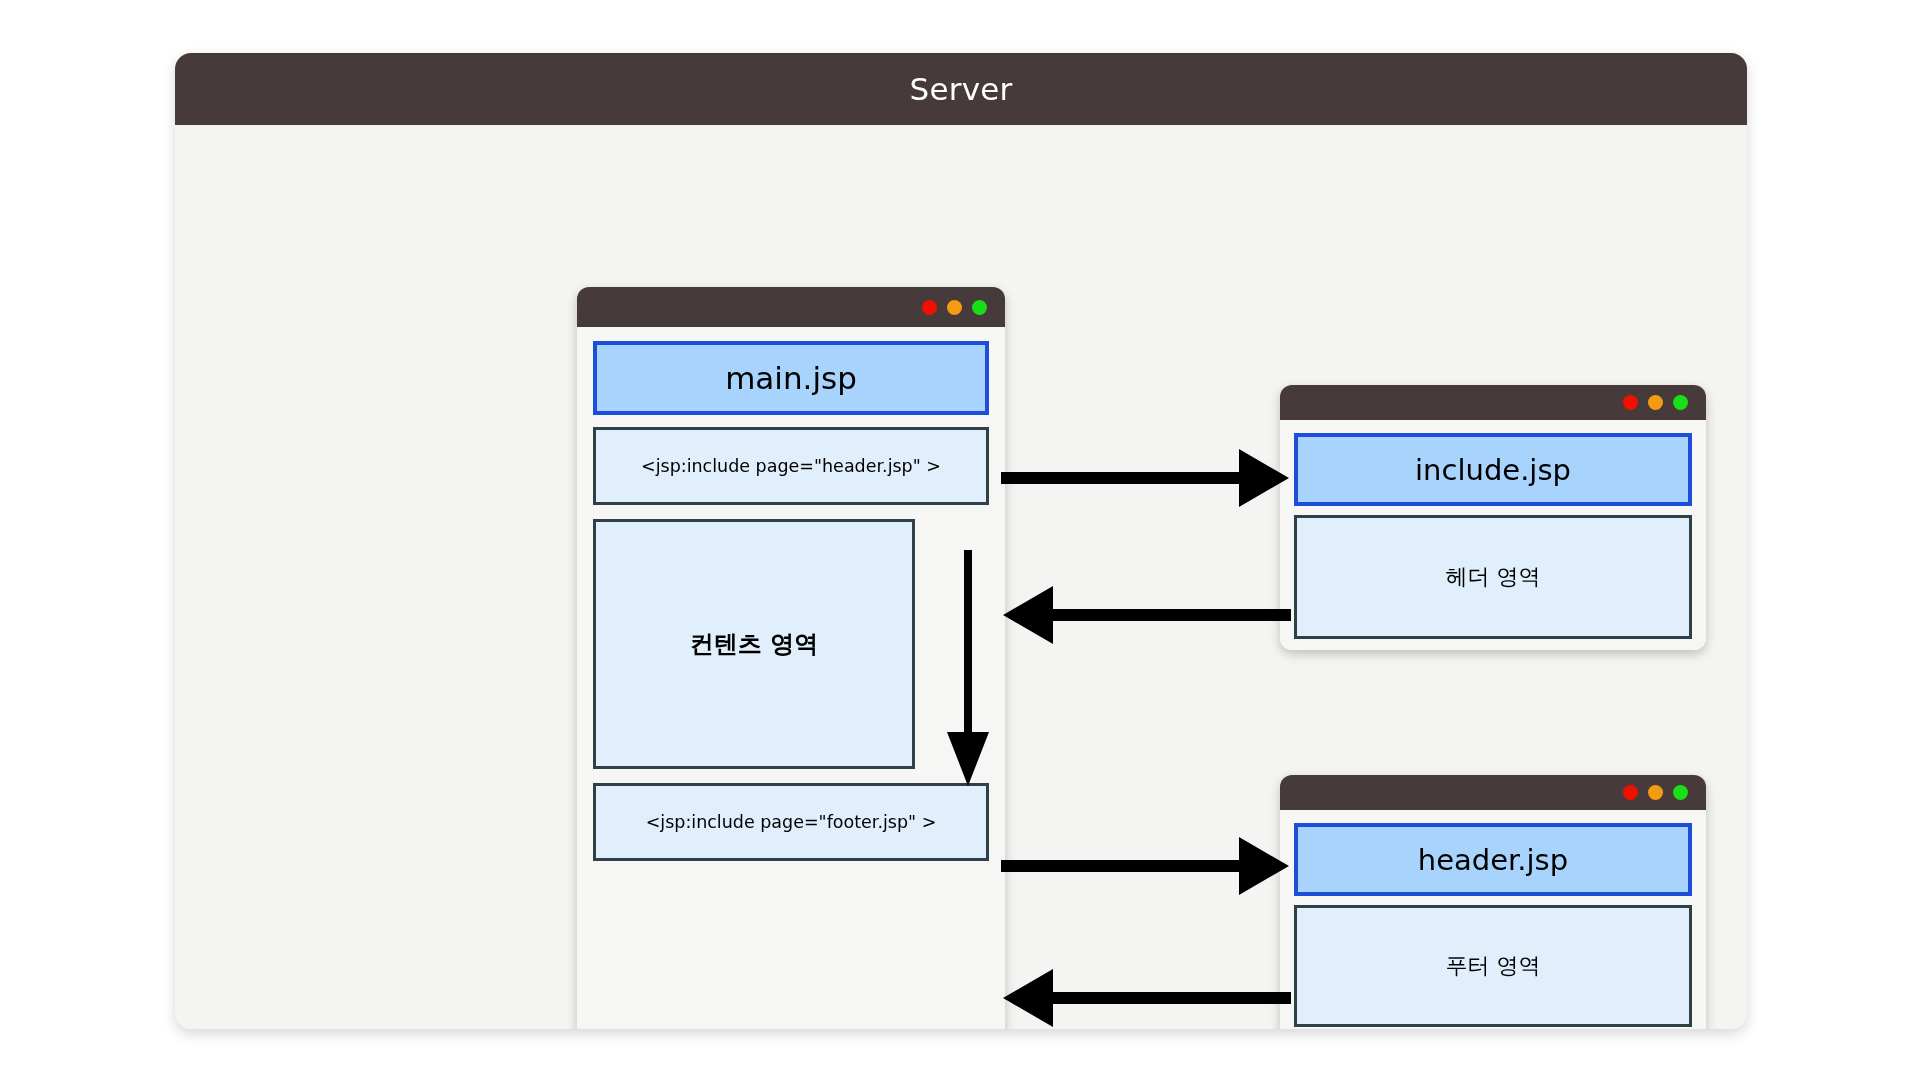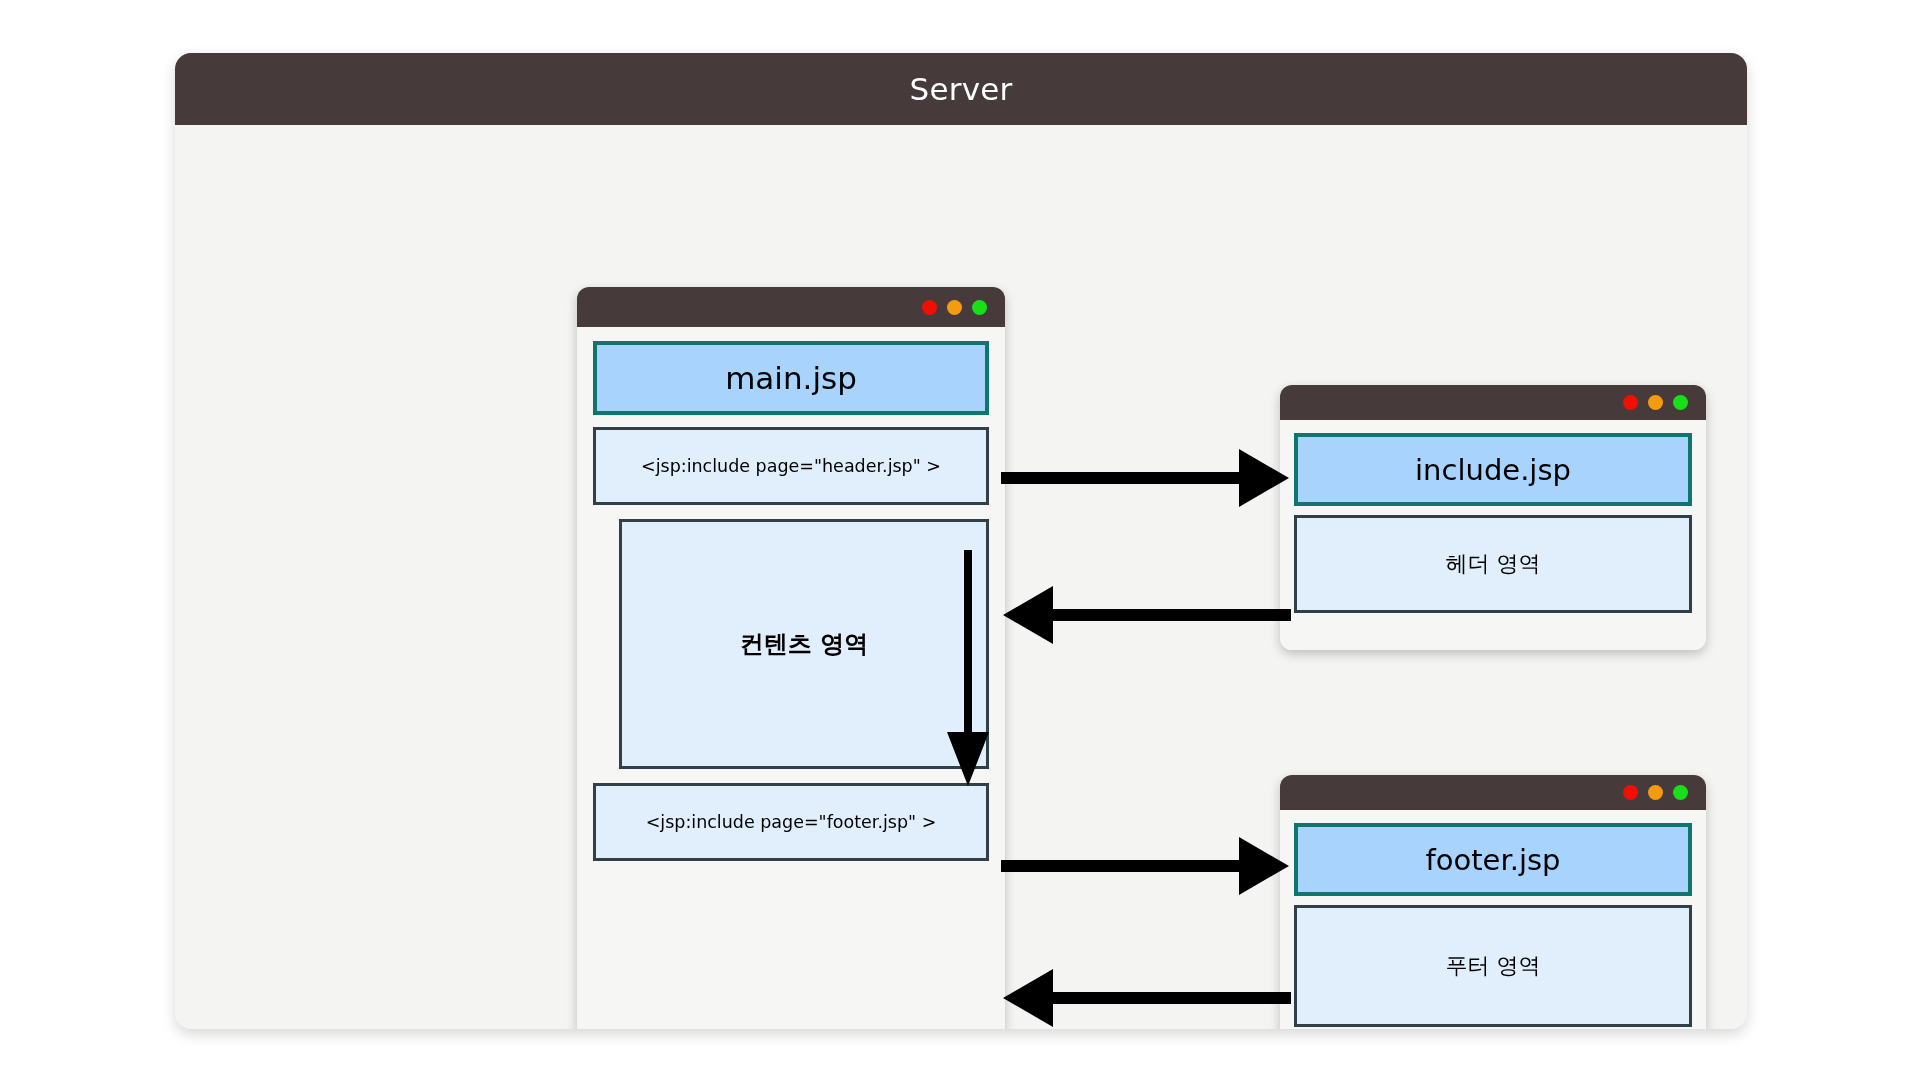--- a/index.html
+++ b/index.html
@@ -98,21 +98,21 @@
     position: absolute;
     left: 0;
     width: 100%;
     background: #f6f6f4;
   }
 
   
   .title-box {
     position: absolute;
     background: #a8d3fd;
-    border: 4px solid #0f766e;
+    border: 4px solid #1d4ed8;
     box-sizing: border-box;
     display: flex;
     align-items: center;
     justify-content: center;
     color: #000000;
   }
   .content-box {
     position: absolute;
     background: #e0effb;
     border: 3px solid #2f4047;
@@ -123,30 +123,30 @@
     color: #000000;
   }
 
   
   #win-main { left: 402px; top: 162px; width: 428px; height: 752px; }
   #win-main .win-titlebar { height: 40px; }
   #win-main .win-body { top: 40px; height: 712px; }
 
   #main-title-box   { left: 16px; top: 14px;  width: 396px; height: 74px;  font-size: 31px; }
   #main-inc-header  { left: 16px; top: 100px; width: 396px; height: 78px;  font-size: 17.5px; }
-  #main-content-box { left: 16px; top: 192px; width: 370px; height: 250px; font-size: 24px; font-weight: bold; margin-left: 26px; }
+  #main-content-box { left: 16px; top: 192px; width: 322px; height: 250px; font-size: 24px; font-weight: bold; }
   #main-inc-footer  { left: 16px; top: 456px; width: 396px; height: 78px;  font-size: 17.5px; }
 
   
   #win-header { left: 1105px; top: 260px; width: 426px; height: 265px; }
   #win-header .win-titlebar { height: 35px; }
   #win-header .win-body { top: 35px; height: 230px; }
 
   #header-title-box   { left: 14px; top: 13px;  width: 398px; height: 73px; font-size: 29px; }
-  #header-content-box { left: 14px; top: 95px;  width: 398px; height: 98px; font-size: 22px; }
+  #header-content-box { left: 14px; top: 95px;  width: 398px; height: 124px; font-size: 22px; }
 
   
   #win-footer { left: 1105px; top: 650px; width: 426px; height: 265px; }
   #win-footer .win-titlebar { height: 35px; }
   #win-footer .win-body { top: 35px; height: 230px; }
 
   #footer-title-box   { left: 14px; top: 13px;  width: 398px; height: 73px; font-size: 29px; }
   #footer-content-box { left: 14px; top: 95px;  width: 398px; height: 122px; font-size: 22px; }
 
   
@@ -206,21 +206,21 @@
 
       <div class="win" id="win-footer">
         <div class="win-titlebar">
           <div class="dots">
             <span class="dot dot-red"></span>
             <span class="dot dot-yellow"></span>
             <span class="dot dot-green"></span>
           </div>
         </div>
         <div class="win-body">
-          <div class="title-box" id="footer-title-box">footer.jsp</div>
+          <div class="title-box" id="footer-title-box">header.jsp</div>
           <div class="content-box" id="footer-content-box">푸터 영역</div>
         </div>
       </div>
 
       <svg class="arrow-svg" id="arrow-main-to-header" viewBox="0 0 290 70">
         <path d="M0 29 L238 29 L238 6 L288 35 L238 64 L238 41 L0 41 Z" fill="#000000"></path>
       </svg>
 
       <svg class="arrow-svg" id="arrow-header-to-main" viewBox="0 0 290 70">
         <path d="M290 29 L52 29 L52 6 L2 35 L52 64 L52 41 L290 41 Z" fill="#000000"></path>

